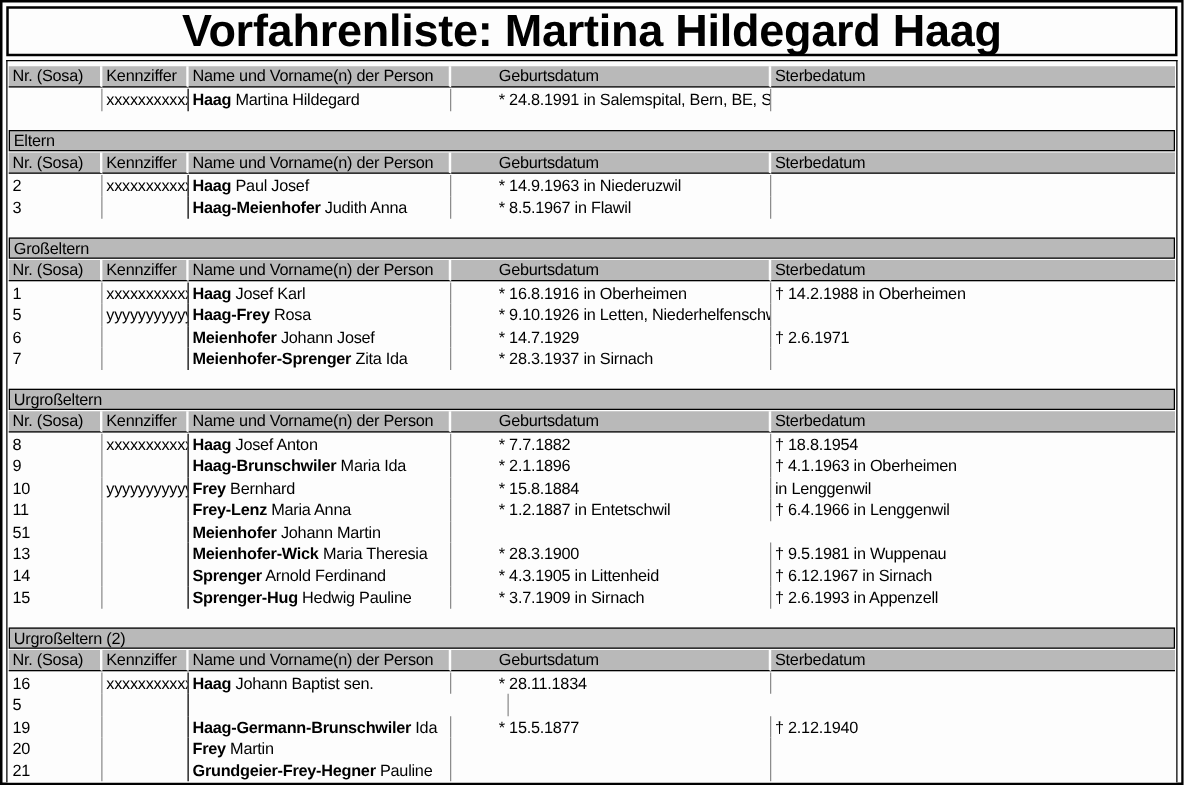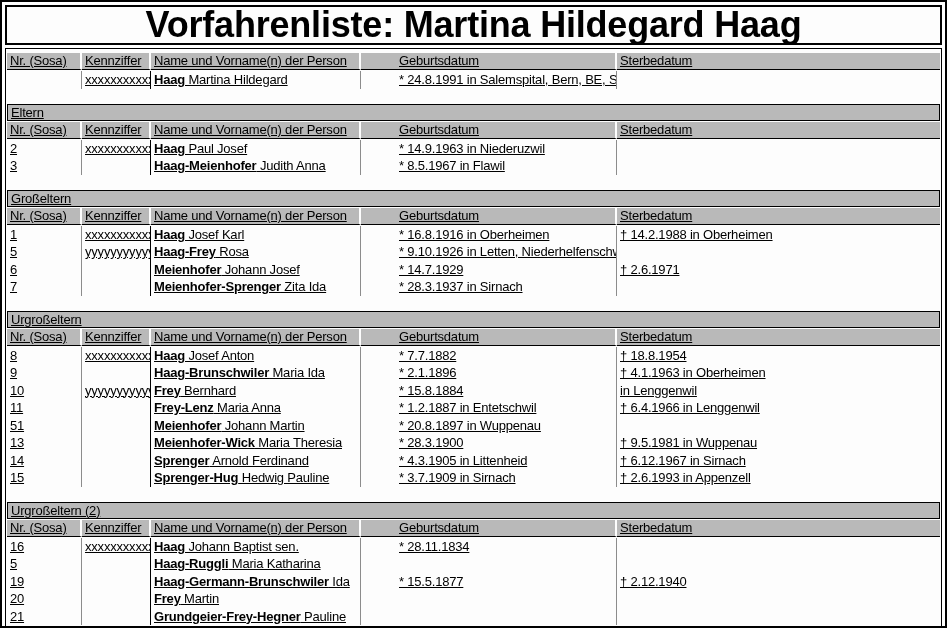--- a/index.html
+++ b/index.html
@@ -9,21 +9,21 @@
     font-family:"Liberation Sans","DejaVu Sans",sans-serif;color:#000;
     letter-spacing:-0.2px;
   }
   .title-box{
     margin:3px 3px 3px 3px;border:2px solid #000;height:40px;box-sizing:border-box;
     display:flex;align-items:center;justify-content:center;background:#fdfdfd;
   }
   .title-box span{font-size:36px;font-weight:bold;white-space:nowrap;}
   .content{
     margin:0 3px;border:1px solid #000;border-bottom:none;height:581px;
-    box-sizing:border-box;padding:4px 1px 0 1px;overflow:hidden;background:#fdfdfd;text-decoration:underline;
+    box-sizing:border-box;padding:4px 1px 0 1px;overflow:hidden;background:#fdfdfd;
   }
   .section{margin-top:15px;}
   .section:first-child{margin-top:0;}
   .section-bar{
     height:17px;box-sizing:border-box;border:1px solid #000;background:#b9b9b9;
     font-size:13px;line-height:15px;padding-left:3px;margin-bottom:1px;
   }
   .hdr-row,.data-row{display:flex;font-size:13px;}
   .hdr-row{height:17px;line-height:16px;margin-bottom:1px;}
   .data-row{height:17.5px;line-height:17.5px;}
@@ -161,21 +161,20 @@
           <div class="cell c-nr">11</div>
           <div class="cell c-kenn"></div>
           <div class="cell c-name"><span class="surname">Frey-Lenz</span> Maria Anna</div>
           <div class="cell c-birth">* 1.2.1887 in Entetschwil</div>
           <div class="cell c-death">† 6.4.1966 in Lenggenwil</div>
         </div>
         <div class="data-row">
           <div class="cell c-nr">51</div>
           <div class="cell c-kenn"></div>
           <div class="cell c-name"><span class="surname">Meienhofer</span> Johann Martin</div>
-          <div class="cell c-birth">* 20.8.1897 in Wuppenau</div>
         </div>
         <div class="data-row">
           <div class="cell c-nr">13</div>
           <div class="cell c-kenn"></div>
           <div class="cell c-name"><span class="surname">Meienhofer-Wick</span> Maria Theresia</div>
           <div class="cell c-birth">* 28.3.1900</div>
           <div class="cell c-death">† 9.5.1981 in Wuppenau</div>
         </div>
         <div class="data-row">
           <div class="cell c-nr">14</div>
@@ -204,21 +203,20 @@
         <div class="data-row">
           <div class="cell c-nr">16</div>
           <div class="cell c-kenn">xxxxxxxxxxx</div>
           <div class="cell c-name"><span class="surname">Haag</span> Johann Baptist sen.</div>
           <div class="cell c-birth">* 28.11.1834</div>
           <div class="cell c-death"></div>
         </div>
         <div class="data-row">
           <div class="cell c-nr">5</div>
           <div class="cell c-kenn"></div>
-          <div class="cell c-name"><span class="surname">Haag-Ruggli</span> Maria Katharina</div>
           <div class="cell c-birth"></div>
           <div class="cell c-death"></div>
         </div>
         <div class="data-row">
           <div class="cell c-nr">19</div>
           <div class="cell c-kenn"></div>
           <div class="cell c-name"><span class="surname">Haag-Germann-Brunschwiler</span> Ida</div>
           <div class="cell c-birth">* 15.5.1877</div>
           <div class="cell c-death">† 2.12.1940</div>
         </div>

